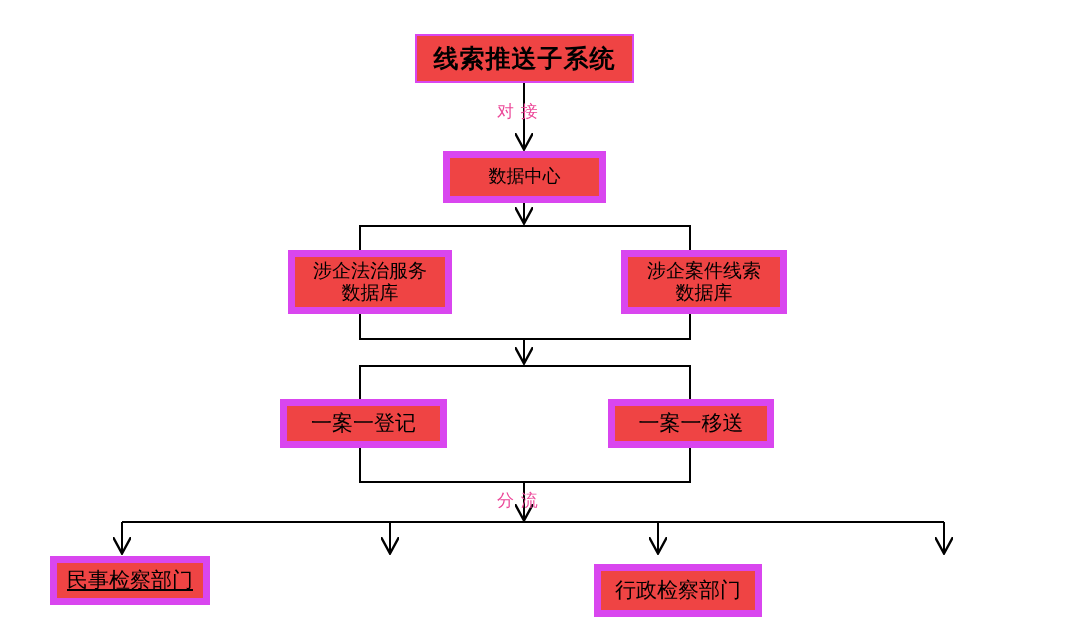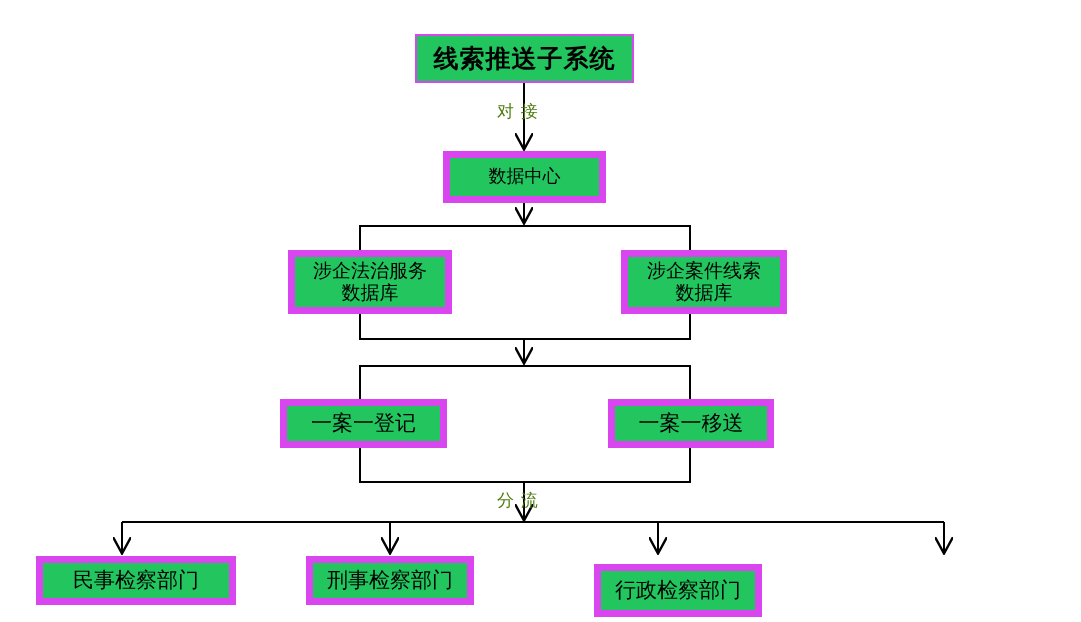--- a/index.html
+++ b/index.html
@@ -22,21 +22,21 @@
     position: absolute;
     left: 0;
     top: 0;
     width: 1081px;
     height: 622px;
     pointer-events: none;
   }
   .node {
     position: absolute;
     box-sizing: border-box;
-    background: #22c55e;
+    background: #ef4444;
     border: 7px solid #d946ef;
     display: flex;
     align-items: center;
     justify-content: center;
     text-align: center;
     line-height: 1.18;
     white-space: pre-line;
     z-index: 2;
   }
   .node.root {
@@ -57,21 +57,21 @@
     font-size: 21px;
     font-weight: normal;
   }
   .node.dept {
     font-size: 21px;
     font-weight: normal;
   }
   .edge-label {
     position: absolute;
     font-size: 17px;
-    color: #4d7c0f;
+    color: #ec4899;
     white-space: pre;
     z-index: 3;
     background: transparent;
     letter-spacing: 1px;
   }
 </style>
 </head>
 <body>
 
 <div id="canvas">
@@ -116,17 +116,16 @@
   <div class="node db" style="left:288px; top:250px; width:164px; height:64px;">涉企法治服务
 数据库</div>
   <div class="node db" style="left:608px; top:250px; width:166px; height:64px;margin-left:13px;">涉企案件线索
 数据库</div>
 
   <div class="node case" style="left:280px; top:399px; width:167px; height:49px;">一案一登记</div>
   <div class="node case" style="left:608px; top:399px; width:166px; height:49px;">一案一移送</div>
 
   <div class="edge-label" style="left:497px; top:489px;">分 流</div>
 
-  <div class="node dept" style="left:36px; top:556px; width:200px; height:49px;">民事检察部门</div>
-  <div class="node dept" style="left:306px; top:556px; width:168px; height:49px;">刑事检察部门</div>
+  <div class="node dept" style="left:50px; top:556px; width:160px; height:49px;text-decoration:underline;">民事检察部门</div>
   <div class="node dept" style="left:594px; top:556px; width:168px; height:53px;margin-top:8px;">行政检察部门</div>
 
 </div>
 
 </body></html>

